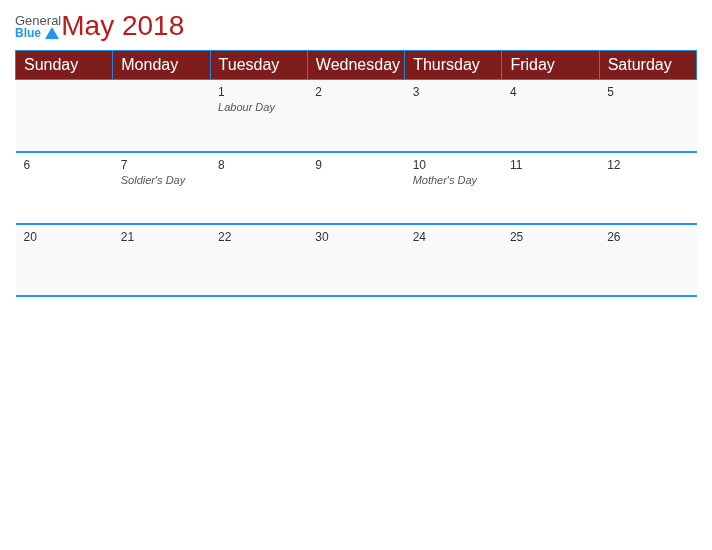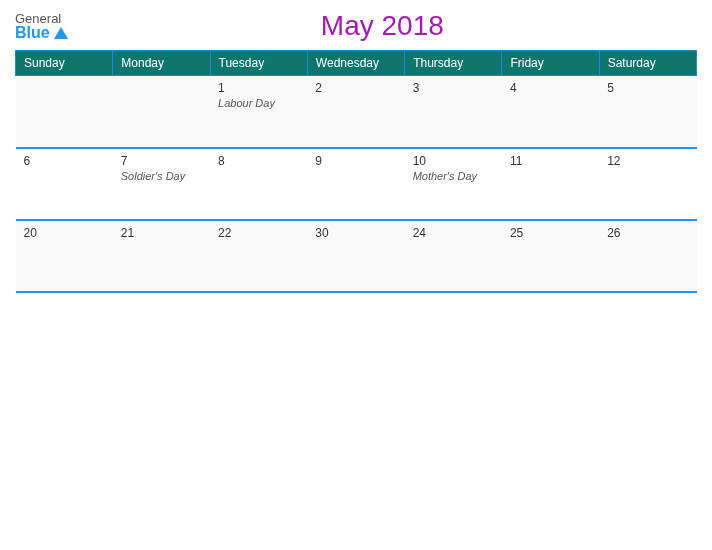--- a/index.html
+++ b/index.html
@@ -26,60 +26,60 @@
       display: flex;
       flex-direction: column;
       line-height: 1;
     }
     .logo-general {
       font-size: 13px;
       color: #555;
       font-weight: normal;
     }
     .logo-blue {
-      font-size: 16px;
+      font-size: 12px;
       color: #2196F3;
       font-weight: bold;
       display: flex;
       align-items: center;
       gap: 2px;
     }
     .logo-triangle {
       width: 0;
       height: 0;
       border-left: 7px solid transparent;
       border-right: 7px solid transparent;
       border-bottom: 12px solid #2196F3;
       display: inline-block;
       margin-left: 2px;
     }
     .title {
       font-size: 28px;
-      color: #a21caf;
+      color: #b91c1c;
       font-weight: normal;
-      text-align: center;
+      text-align: left;
       flex: 1;
     }
     .country {
       font-size: 14px;
       color: #555;
       text-align: right;
       min-width: 100px;
     }
     .calendar-table {
       width: 100%;
       border-collapse: collapse;
       table-layout: fixed;
     }
     .calendar-table thead tr th {
-      background: #0f766e;
+      background: #7f1d1d;
       color: #fff;
       text-align: left;
       padding: 5px 8px;
-      font-size: 12px;
+      font-size: 16px;
       font-weight: normal;
       border: 1px solid #1e88e5;
     }
     .calendar-table tbody tr {
       border-bottom: 2px solid #2196F3;
     }
     .calendar-table tbody tr td {
       vertical-align: top;
       padding: 5px 8px;
       height: 72px;

